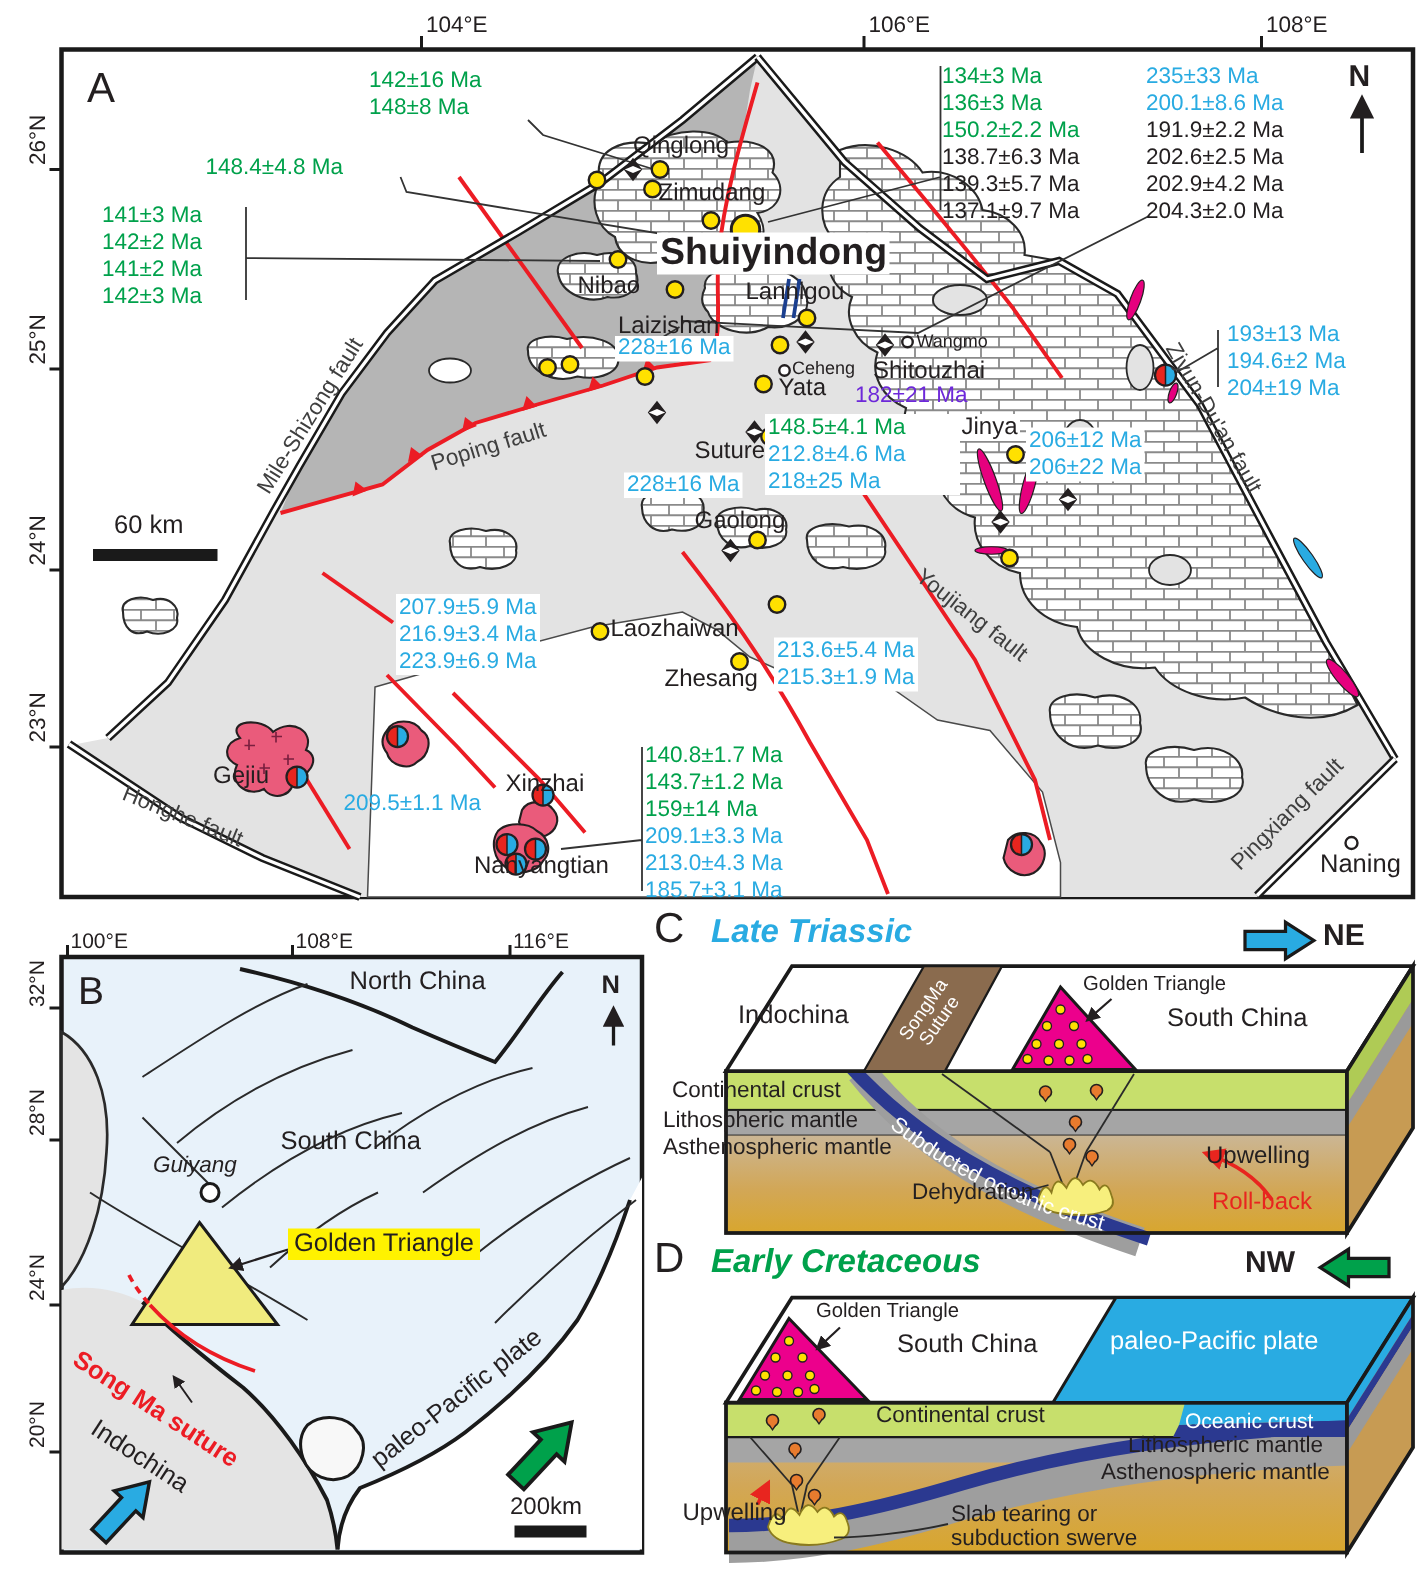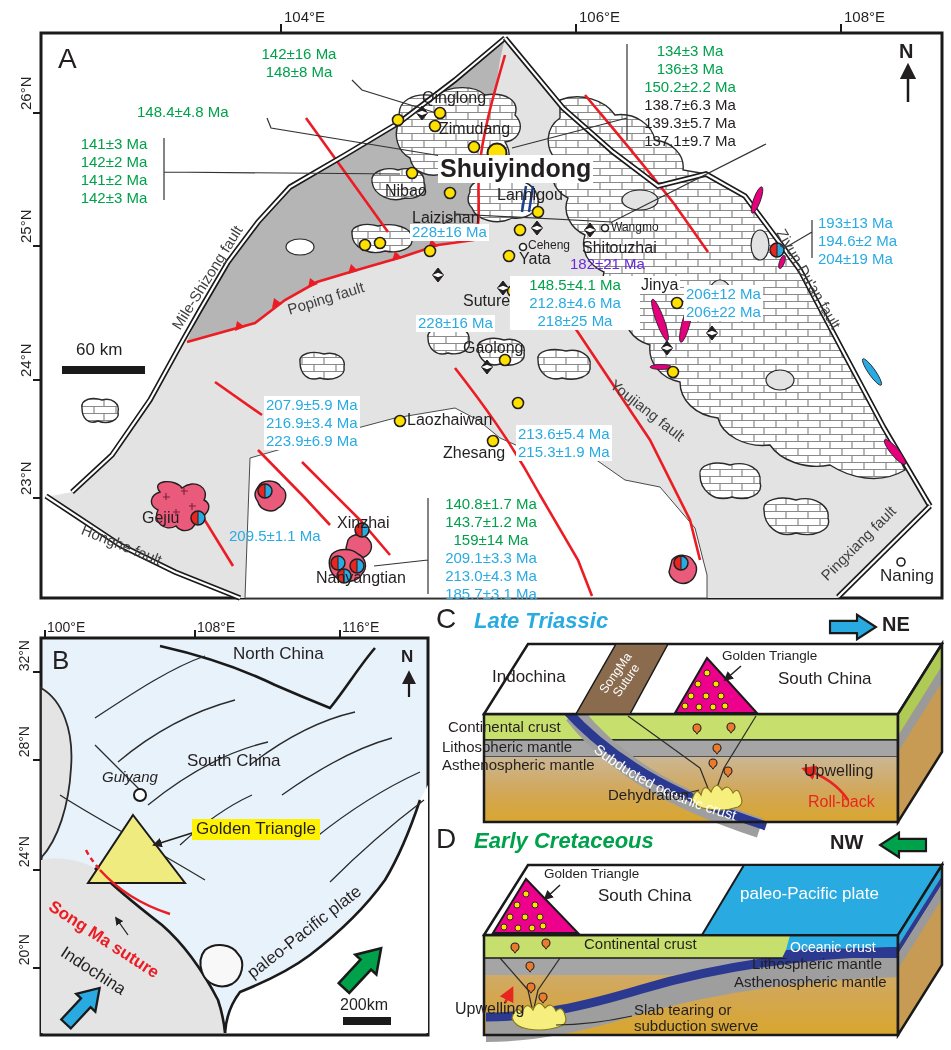--- a/index.html
+++ b/index.html
@@ -1,21 +1,21 @@
 <!DOCTYPE html>
 <html><head>
 <meta charset="utf-8">
 <style>
   html,body{margin:0;padding:0;background:#fff}
   #fig{position:relative;width:951px;height:1050px;background:#fff;
        font-family:"Liberation Sans",sans-serif;color:#231f20;overflow:hidden}
   #bg{position:absolute;left:0;top:0}
   .lbl{position:absolute;white-space:nowrap;font-size:15px;line-height:1.1;z-index:5}
   .grp div{line-height:18px}
-  .ra{text-align:center}
+  .ra{text-align:left}
   .g{color:#00A14B}.c{color:#29ABE2}.p{color:#6d28d9}.k{color:#231f20}
   .place{font-size:16px}
   .sm{font-size:12px}
   .s13{font-size:17px}
   .wbg{background:#fff;padding:0 2px}
   .fault{color:#3f3f3f;font-size:15px;transform-origin:0 50%}
   .tick{font-size:15px}
   .tickv{transform:rotate(-90deg);width:44px;text-align:center;font-size:15px}
   .big{font-size:28px}
   .huge{font-size:25px;font-weight:bold}
@@ -383,20 +383,28 @@
   <div class="g">142±3 Ma</div>
 </div>
 <div class="lbl grp ra" style="left:628px;top:42px;width:124px">
   <div class="g">134±3 Ma</div>
   <div class="g">136±3 Ma</div>
   <div class="g">150.2±2.2 Ma</div>
   <div class="k">138.7±6.3 Ma</div>
   <div class="k">139.3±5.7 Ma</div>
   <div class="k">137.1±9.7 Ma</div>
 </div>
+<div class="lbl grp ra" style="left:764px;top:42px;width:124px">
+  <div class="c">235±33 Ma</div>
+  <div class="c">200.1±8.6 Ma</div>
+  <div class="k">191.9±2.2 Ma</div>
+  <div class="k">202.6±2.5 Ma</div>
+  <div class="k">202.9±4.2 Ma</div>
+  <div class="k">204.3±2.0 Ma</div>
+</div>
 <div class="lbl c wbg" style="left:410px;top:224px">228±16 Ma</div>
 <div class="lbl p" style="left:570px;top:256px">182±21 Ma</div>
 <div class="lbl grp ra wbg" style="left:510px;top:276px;width:126px">
   <div class="g">148.5±4.1 Ma</div>
   <div class="c">212.8±4.6 Ma</div>
   <div class="c">218±25 Ma</div>
 </div>
 <div class="lbl c wbg" style="left:416px;top:315px">228±16 Ma</div>
 <div class="lbl grp wbg" style="left:684px;top:285px">
   <div class="c">206±12 Ma</div>

